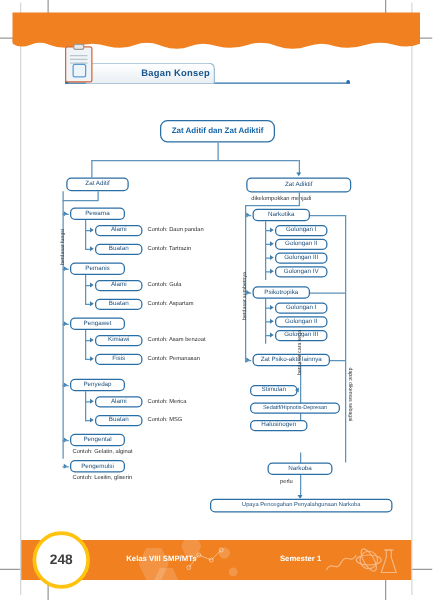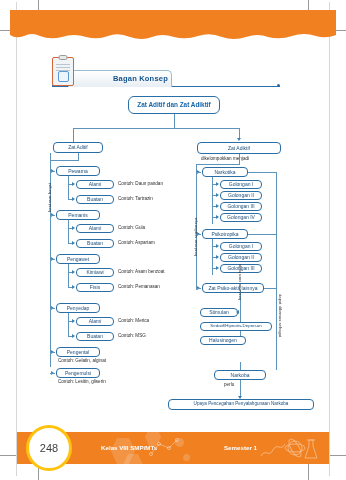--- a/index.html
+++ b/index.html
@@ -41,21 +41,21 @@
     position: absolute;
     left: 16px; top: 2px;
     width: 314px; height: 474px;
     border-left: 1px solid #d7d7d7;
     border-right: 1px solid #d7d7d7;
   }
 
   
   .section-head {
     position: absolute;
-    left: 52px; top: 70px;
+    left: 52px; top: 50px;
     width: 228px; height: 18px; padding-left: 44px;
   }
   .head-tab {
     position: absolute;
     left: 16px; top: 0;
     width: 104px; height: 17px;
     background: linear-gradient(#ffffff, #e8eef3);
     border: 1px solid #9dbcd2;
     border-bottom: none;
     border-radius: 5px 5px 0 0;
@@ -212,21 +212,21 @@
     width: 46px; height: 46px;
     border-radius: 50%;
     background: #ffffff;
     border: 3.5px solid #FFC20E;
     display: flex;
     align-items: center;
     justify-content: center;
   }
   .page-num {
     font-size: 11px;
-    font-weight: normal;
+    font-weight: bold;
     color: #3f3f3f;
   }
   .foot-text {
     position: absolute;
     top: 12px;
     font-size: 6.2px;
     font-weight: bold;
     color: #ffffff;
     white-space: nowrap;
   }

